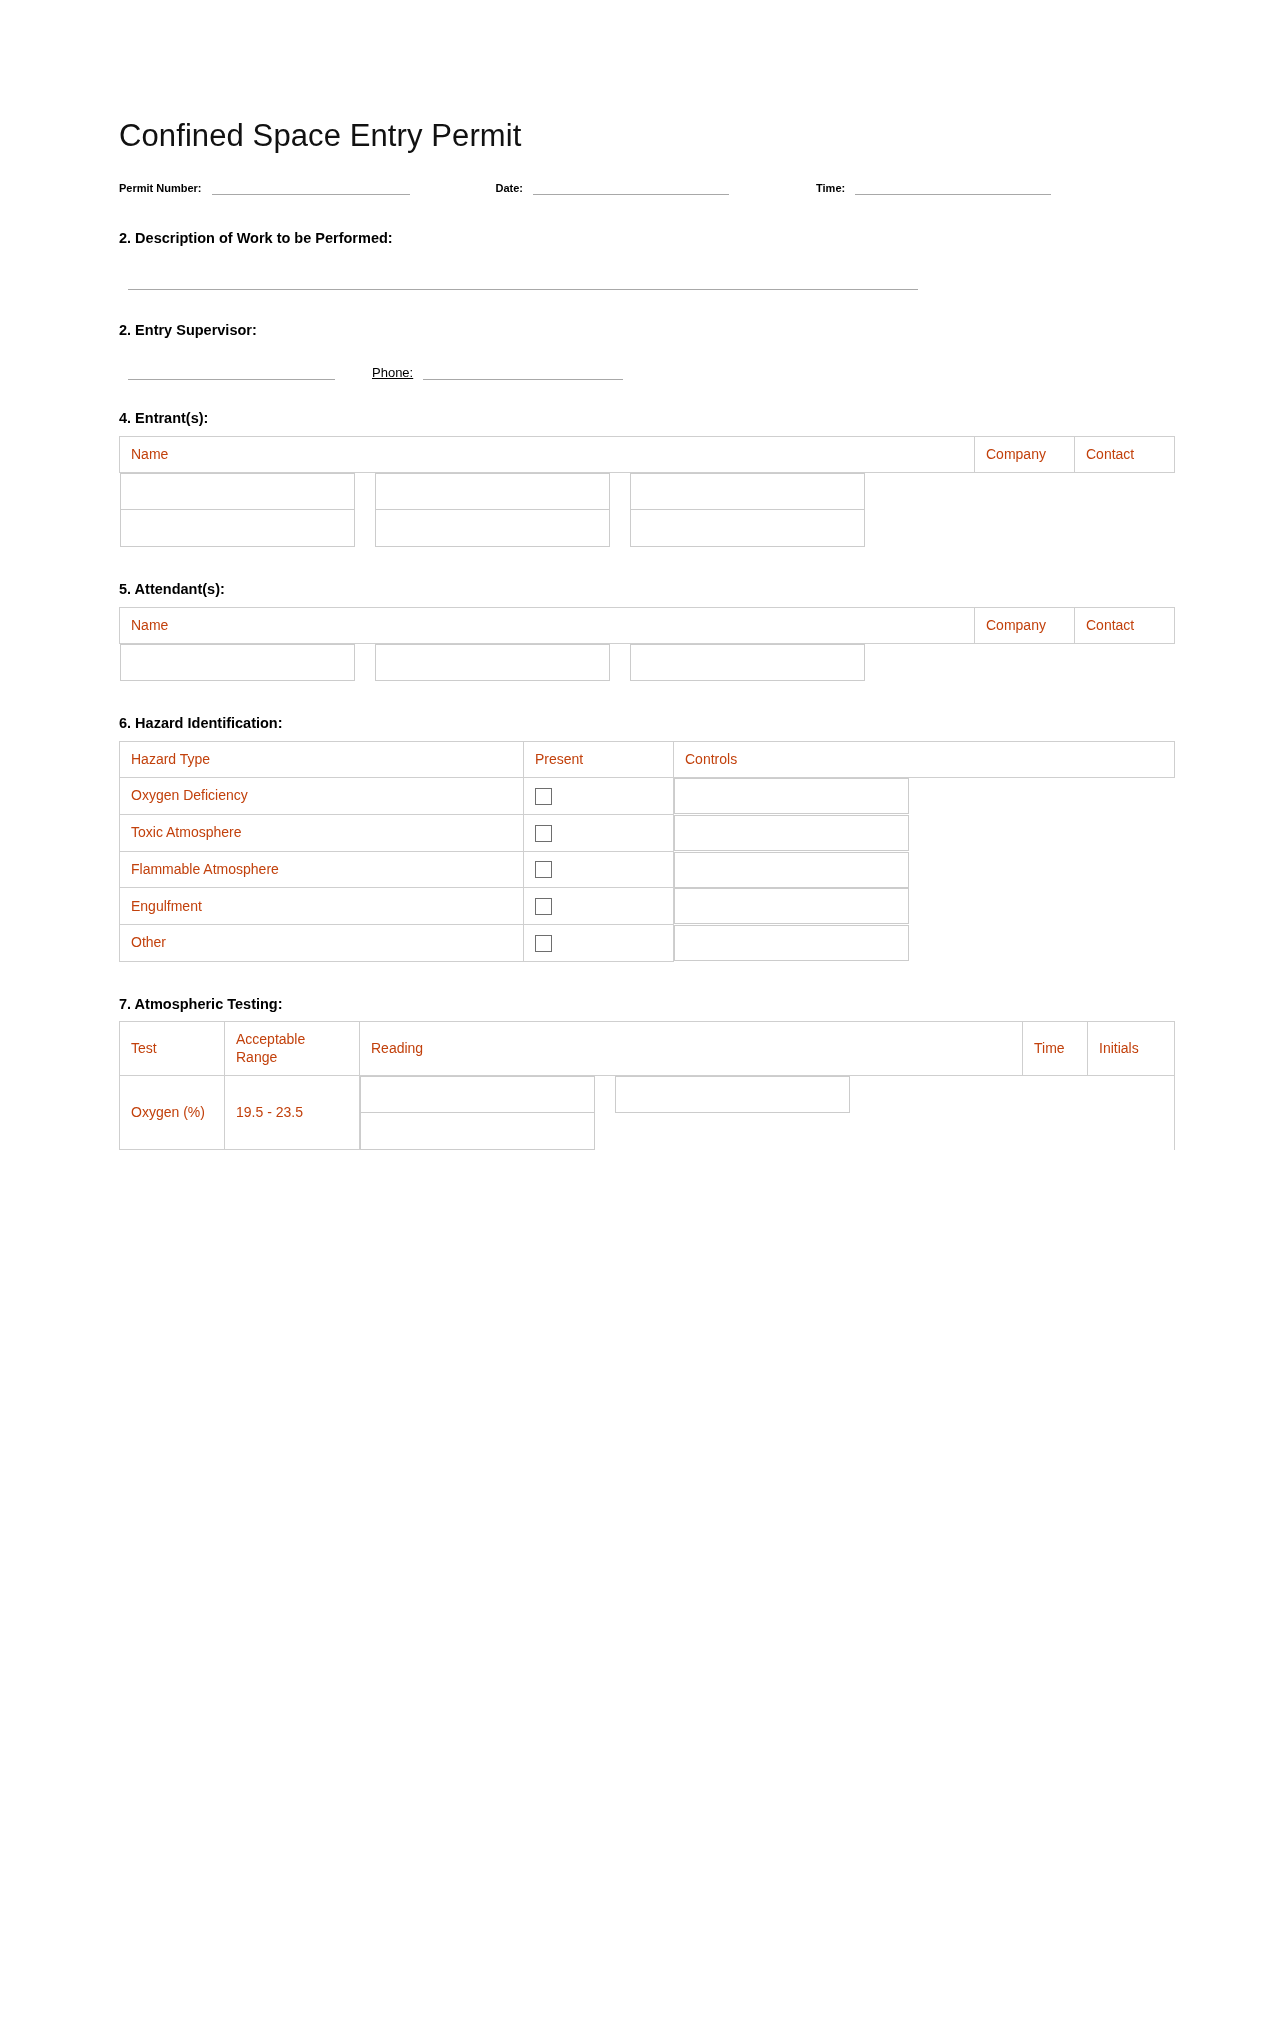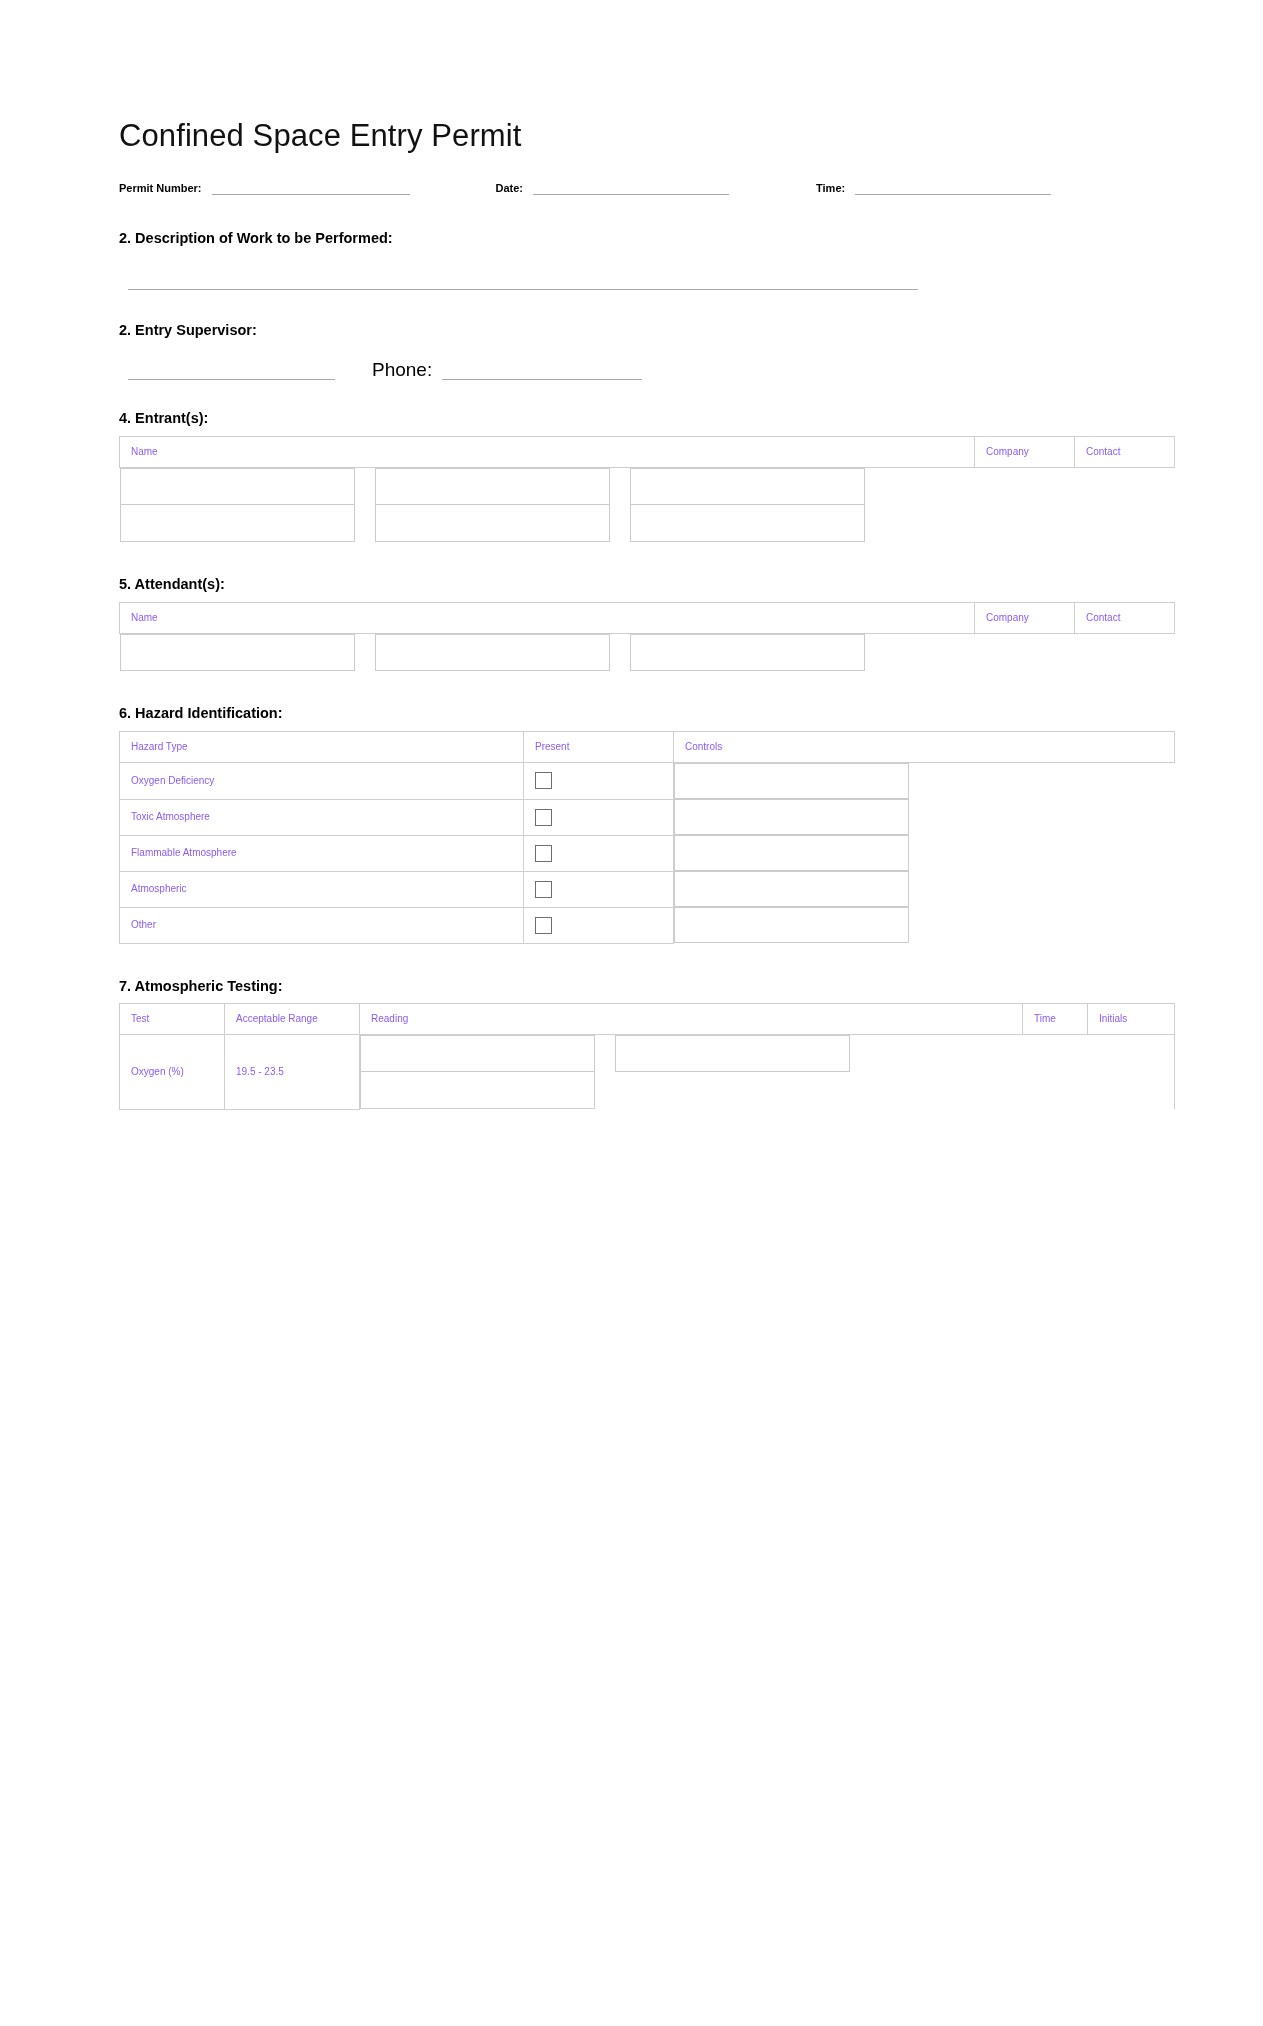--- a/index.html
+++ b/index.html
@@ -101,50 +101,51 @@
     align-items: flex-end;
     margin-bottom: 30px;
   }
   .rule-sup {
     border-bottom: 1px solid #a8a8a8;
     height: 36px;
     width: 207px;
     margin-left: 9px;
   }
   .phone-label {
-    font-size: 19px;
+    font-size: 13px;
     font-weight: normal;
     margin-left: 37px;
     line-height: 1;
     padding-bottom: 1px;
+    text-decoration: underline;
   }
   .rule-phone {
     border-bottom: 1px solid #a8a8a8;
     height: 14px;
     width: 200px;
     margin-left: 10px;
   }
 
   
   table.form-table {
     border-collapse: collapse;
     table-layout: fixed;
     width: 1055px;
     margin-top: 8px;
   }
   table.form-table th,
   table.form-table td {
     border: 1px solid #cfcfcf;
-    font-size: 10px;
+    font-size: 14px;
     font-weight: normal;
     text-align: left;
     vertical-align: middle;
     padding: 9px 11px;
     line-height: 1.25;
-    color: #8b5cf6;
+    color: #c2410c;
   }
   table.form-table th {
     font-weight: normal;
   }
 
   
   .people-table .col-name   { width: 855px; }
   .people-table .col-comp   { width: 100px; }
   .people-table .col-cont   { width: 100px; }
 
@@ -376,21 +377,21 @@
           <tr>
             <td>Flammable Atmosphere</td>
             <td class="cell-present">
               <span class="checkbox"></span>
             </td>
             <td class="cell-controls">
               <div class="control-box"></div>
             </td>
           </tr>
           <tr>
-            <td>Atmospheric</td>
+            <td>Engulfment</td>
             <td class="cell-present">
               <span class="checkbox"></span>
             </td>
             <td class="cell-controls">
               <div class="control-box"></div>
             </td>
           </tr>
           <tr>
             <td>Other</td>
             <td class="cell-present">

